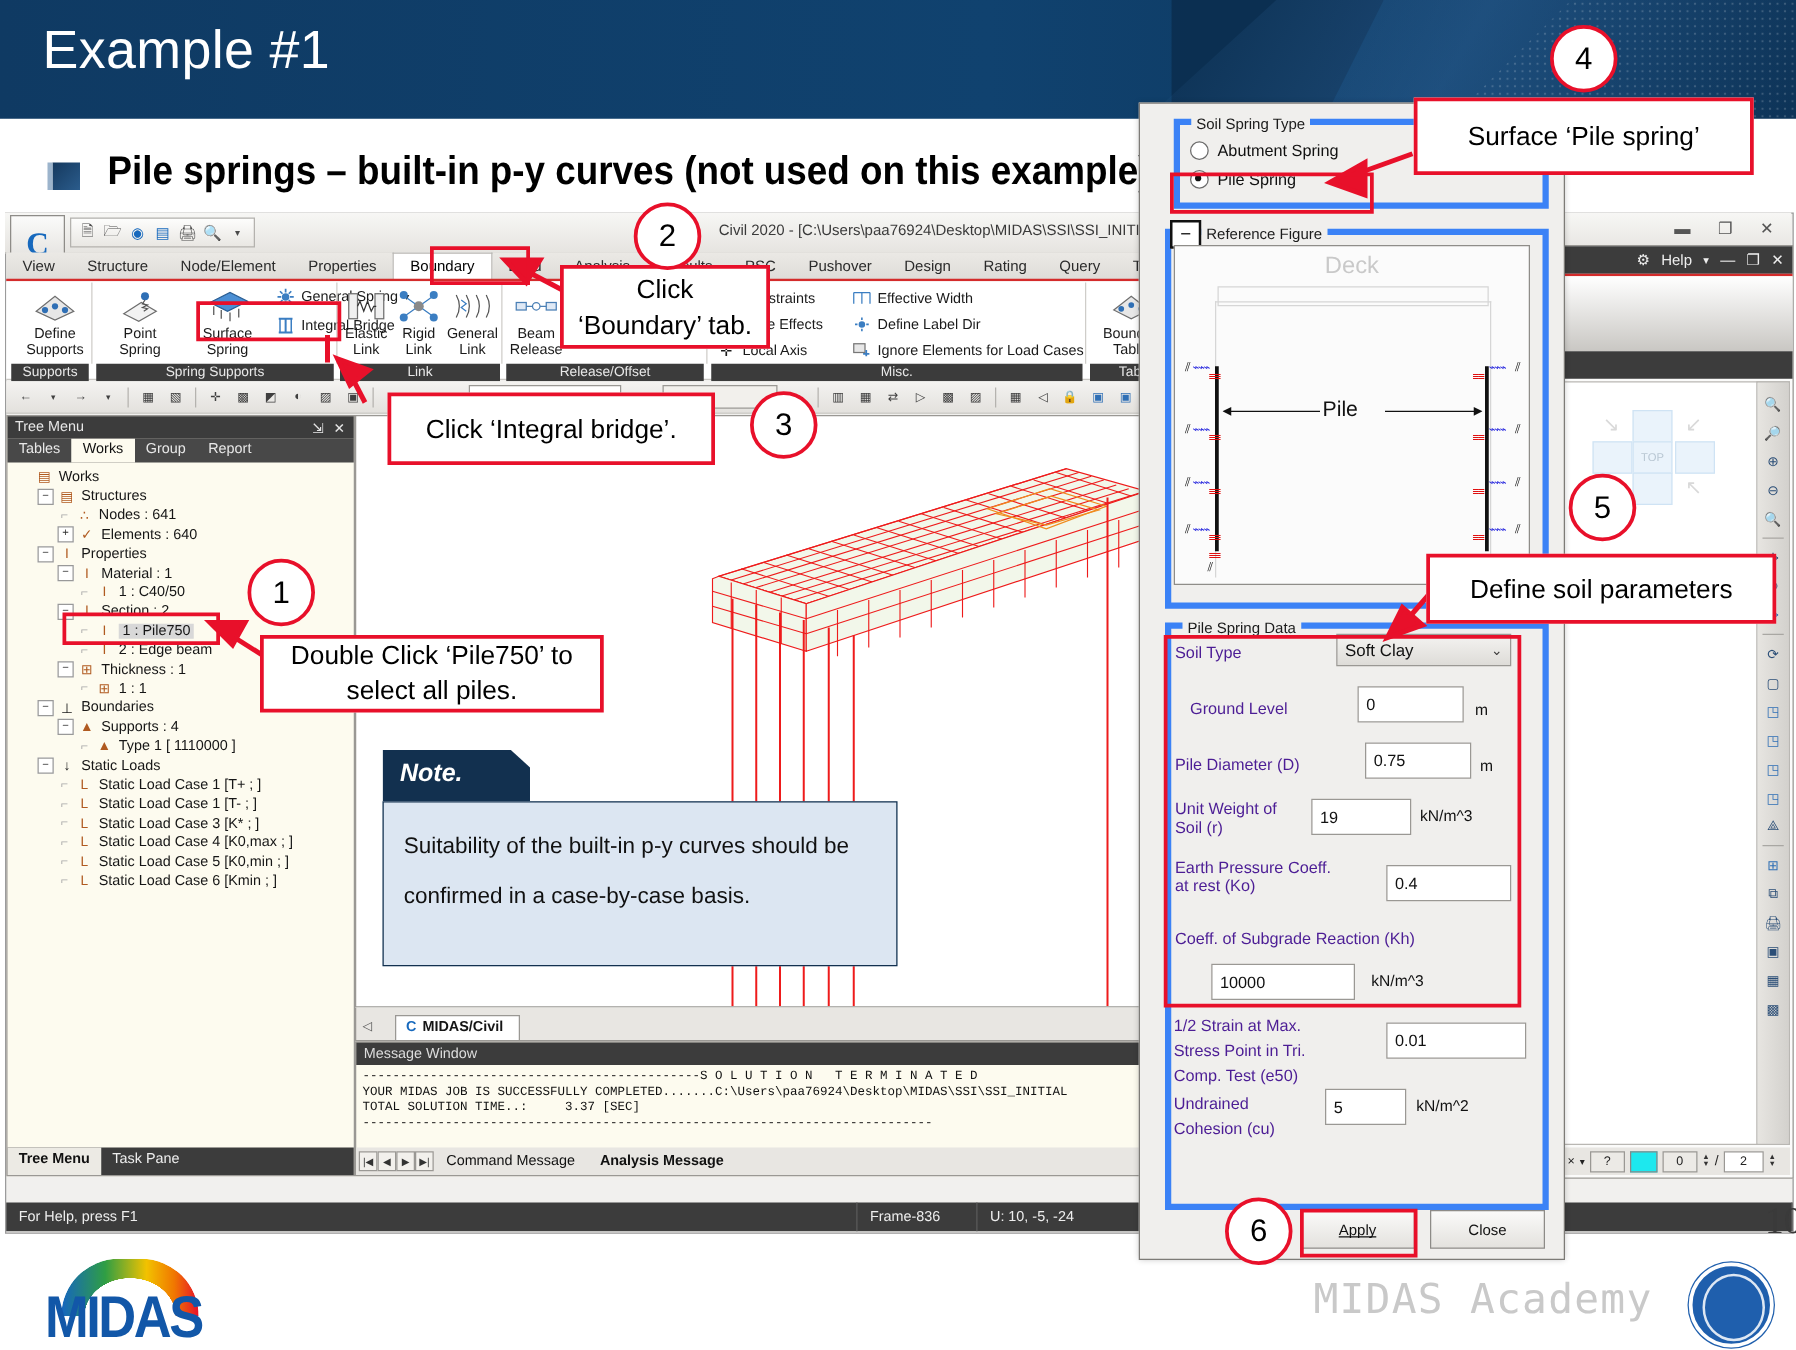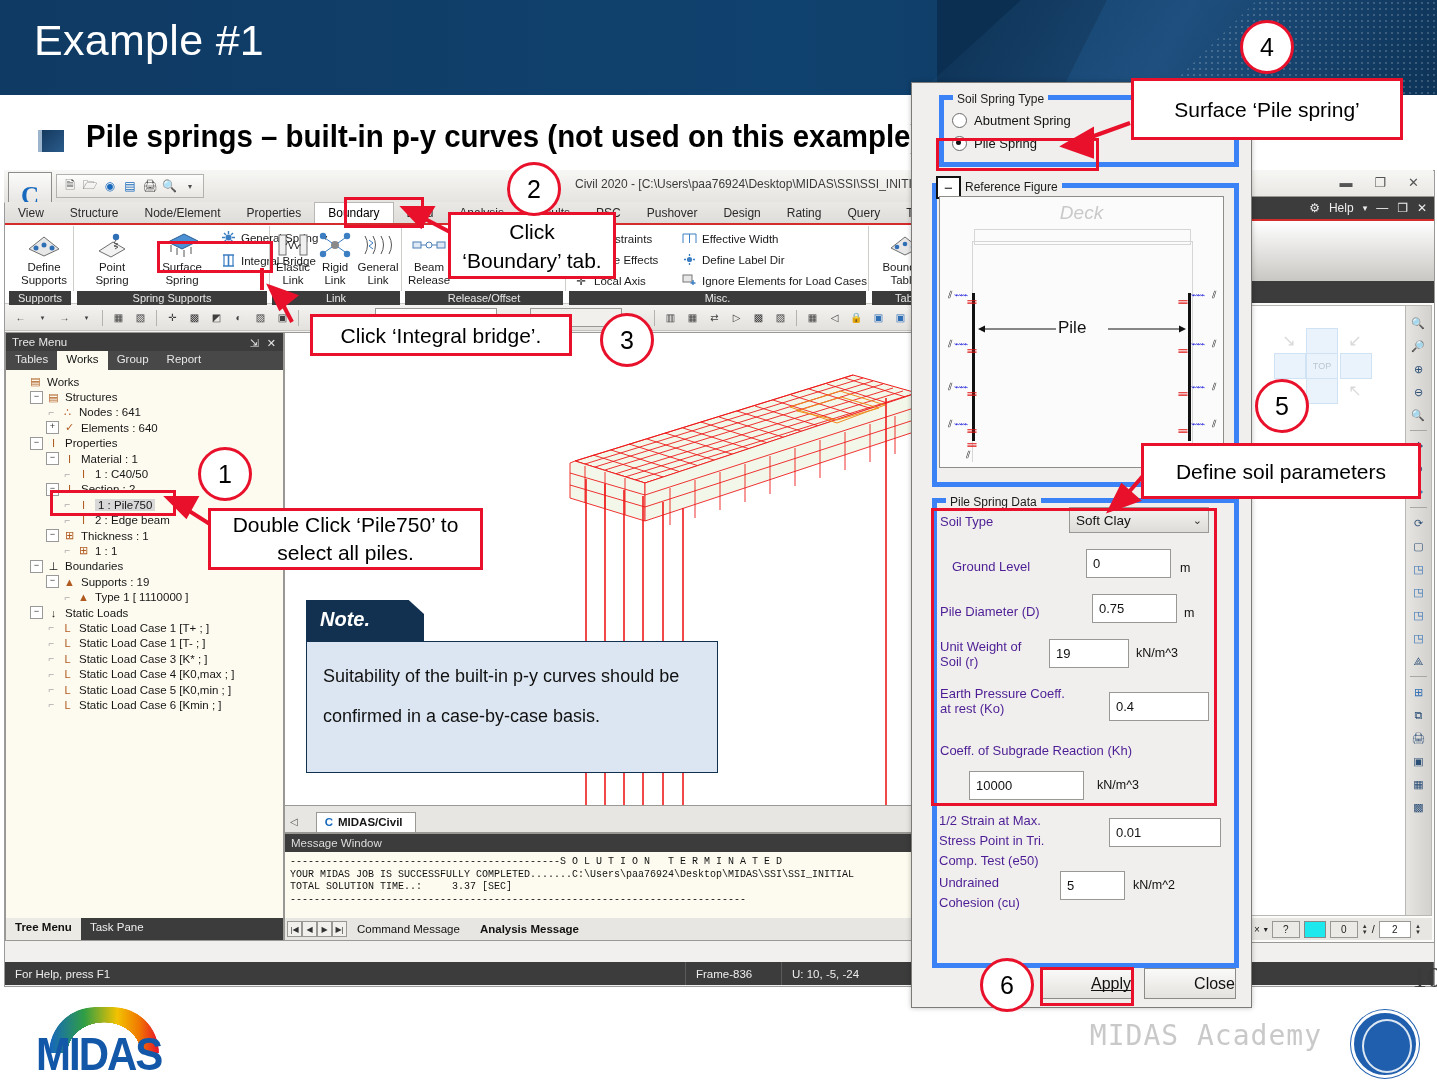--- a/index.html
+++ b/index.html
@@ -173,22 +173,22 @@
   .grp{position:absolute;border:5px solid #3b82f6;}
   .grp>.cap{position:absolute;top:-8px;left:9px;background:#f0efed;padding:0 4px;font-size:12px;color:#1b1b1b;}
   .radio-row{display:flex;align-items:center;gap:7px;font-size:13px;color:#111;}
   .radio{width:13px;height:13px;border-radius:50%;border:1px solid #6b6b6b;background:#fff;position:relative;flex:none;}
   .radio.on::after{content:"";position:absolute;left:3px;top:3px;width:5px;height:5px;border-radius:50%;background:#111;}
   .tbox{background:#fff;border:1px solid #9a9894;font-size:13px;color:#111;display:flex;align-items:center;padding-left:6px;box-sizing:border-box;}
   .unit{font-size:12.5px;color:#111;}
   .lbl{font-size:13px;color:#4c1d95;line-height:15px;}
   #soil-select{position:absolute;background:linear-gradient(#f4f3f1,#dedcd8);border:1px solid #9a9894;
     display:flex;align-items:center;justify-content:space-between;padding:0 6px;box-sizing:border-box;font-size:13.5px;color:#111;}
-  .dlgbtn{position:absolute;background:linear-gradient(#fafaf9,#e4e2de);border:1px solid #8d8b87;font-size:16px;color:#111;
-    display:flex;align-items:center;justify-content:flex-end;}
+  .dlgbtn{position:absolute;background:linear-gradient(#fafaf9,#e4e2de);border:1px solid #8d8b87;font-size:12px;color:#111;
+    display:flex;align-items:center;justify-content:center;}
   
   #refbox{position:absolute;background:#fbfbfb;border:1px solid #8f8d89;overflow:hidden;}
   #refbox .deck-lbl,#refbox .girder-lbl{position:absolute;width:100%;text-align:center;color:#c9c9c9;font-size:19px;}
   #refbox .frame{position:absolute;border:1px solid #d6d6d6;}
   #refbox .pilebar{position:absolute;width:3px;background:#111;}
   #refbox .spr{position:absolute;font-size:9px;color:#2222dd;font-family:"DejaVu Sans Mono",monospace;letter-spacing:-1px;}
   #refbox .sprr{position:absolute;font-size:9px;color:#e01010;font-family:"DejaVu Sans Mono",monospace;letter-spacing:-1px;}
   #refbox .hatch{position:absolute;font-size:10px;color:#222;}
   #refbox .pile-lbl{position:absolute;font-size:17px;color:#111;}
 
@@ -208,21 +208,21 @@
     padding:14px 16px;box-sizing:border-box;font-size:18px;color:#111;line-height:40px;}
 
   
   #footer-logo{position:absolute;left:36px;top:1013px;}
   #footer-logo .arc{position:absolute;left:13px;top:-6px;width:110px;height:46px;border-radius:55px 55px 0 0;
     background:linear-gradient(90deg,#1565c0 0%,#2f9e44 32%,#f2c200 62%,#f07800 82%,#e8102a 100%);
     -webkit-mask:radial-gradient(55px 46px at 50% 100%, transparent 0 66%, #000 66.5%);
             mask:radial-gradient(55px 46px at 50% 100%, transparent 0 66%, #000 66.5%);}
   #footer-logo .word{position:absolute;left:0;top:14px;font-size:42px;font-weight:700;color:#1257a8;
     font-family:"Liberation Sans",sans-serif;letter-spacing:-2px;transform:scaleY(1.12);transform-origin:left top;}
-  #footer-academy{position:absolute;right:115px;top:1019px;font-size:28px;color:#c9c9c9;
+  #footer-academy{position:absolute;right:115px;top:1019px;font-size:33px;color:#c9c9c9;
     font-family:"DejaVu Sans Mono",monospace;letter-spacing:1px;}
   #footer-circle{position:absolute;right:18px;top:1010px;width:62px;height:62px;border-radius:50%;background:#1f5fad;
     border:3px solid #ffffff;box-shadow:0 0 0 1px #1f5fad;}
   #footer-circle::after{content:"";position:absolute;left:8px;top:6px;width:46px;height:50px;border-radius:50%;
     border:2px solid rgba(255,255,255,.85);}
 </style>
 </head>
 <body>
 
 <div id="slide-header" class="abs">
@@ -589,21 +589,21 @@
         <span>1 : 1</span>
       </div>
     <div class="tnode ind2">
         <span class="exp">−</span>
         <span class="ti2">⊥</span>
         <span>Boundaries</span>
       </div>
     <div class="tnode ind3">
         <span class="exp">−</span>
         <span class="ti2" style="color:#b05a20">▲</span>
-        <span>Supports : 19</span>
+        <span>Supports : 4</span>
       </div>
     <div class="tnode ind4">
         <span class="dash">⌐</span>
         <span class="ti2" style="color:#b05a20">▲</span>
         <span>Type 1 [ 1110000 ]</span>
       </div>
     <div class="tnode ind2">
         <span class="exp">−</span>
         <span class="ti2">↓</span>
         <span>Static Loads</span>
@@ -869,21 +869,21 @@
     </div>
   </div>
 
   <div class="grp" style="left:20px;top:100px;width:297px;height:294px;">
     <span class="cap" style="left:24px;">Reference Figure</span>
   </div>
   <div class="abs" style="left:24px;top:93px;width:21px;height:19px;background:#fff;border:2px solid #111;
        display:flex;align-items:center;justify-content:center;font-size:15px;line-height:13px;color:#111;">−</div>
 
   <div id="refbox" style="left:27px;top:113px;width:283px;height:270px;">
-    <div class="deck-lbl" style="top:5px;font-style:italic;">Deck</div>
+    <div class="deck-lbl" style="top:5px;">Deck</div>
     <div class="frame" style="left:34px;top:32px;width:215px;height:14px;"></div>
     <div class="frame" style="left:32px;top:44px;width:219px;height:220px;border-bottom:none;"></div>
 
     <div class="pilebar" style="left:32px;top:96px;height:148px;"></div>
     <div class="pilebar" style="left:248px;top:96px;height:148px;"></div>
 
     <div class="spr" style="left:14px;top:93px;">⌁⌁⌁</div>
     <div class="sprr" style="left:27px;top:100px;">≡≡</div>
     <div class="hatch" style="left:8px;top:92px;">⫽</div>
     <div class="spr" style="left:14px;top:142px;">⌁⌁⌁</div>
@@ -1021,21 +1021,21 @@
 <div class="hlbox" style="left:936px;top:138px;width:157px;height:27px;"></div>
 <div class="hlbox" style="left:931px;top:508px;width:280px;height:292px;"></div>
 <div class="hlbox" style="left:1040px;top:967px;width:88px;height:33px;"></div>
 
 <div class="callout" style="left:208px;top:508px;width:275px;height:62px;line-height:28px;">
   <span>Double Click ‘Pile750’ to select all piles.</span>
 </div>
 <div class="callout" style="left:448px;top:212px;width:168px;height:67px;line-height:29px;">
   <span>Click ‘Boundary’ tab.</span>
 </div>
-<div class="callout" style="left:310px;top:314px;width:262px;height:42px;">
+<div class="callout" style="left:310px;top:314px;width:262px;height:58px;">
   <span>Click ‘Integral bridge’.</span>
 </div>
 <div class="callout" style="left:1131px;top:78px;width:272px;height:62px;">
   <span>Surface ‘Pile spring’</span>
 </div>
 <div class="callout" style="left:1141px;top:443px;width:280px;height:56px;">
   <span>Define soil parameters</span>
 </div>
 
 <div class="stepnum" style="left:198px;top:447px;width:48px;height:48px;">1</div>

